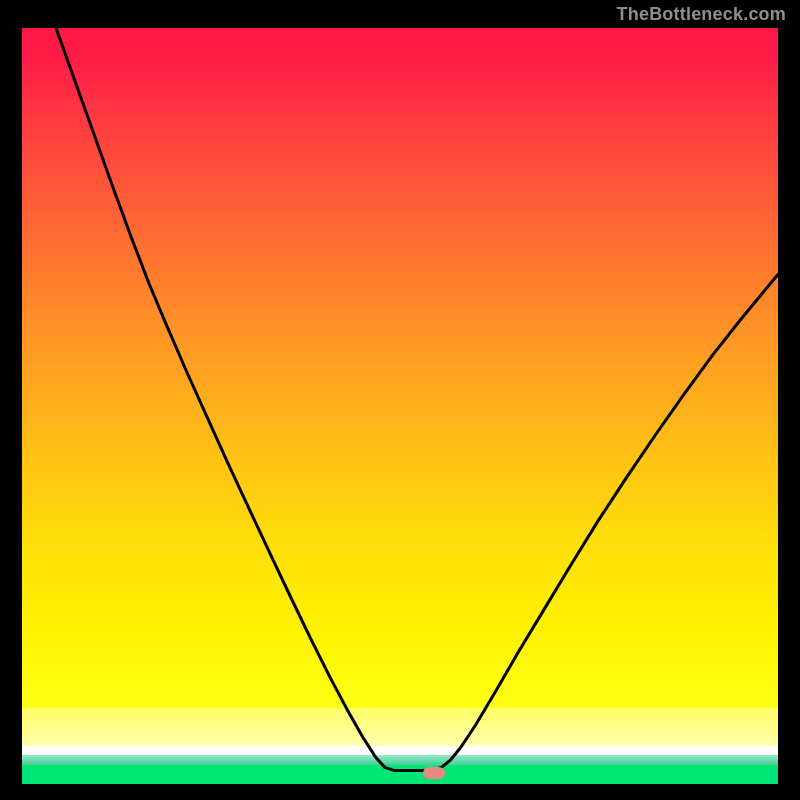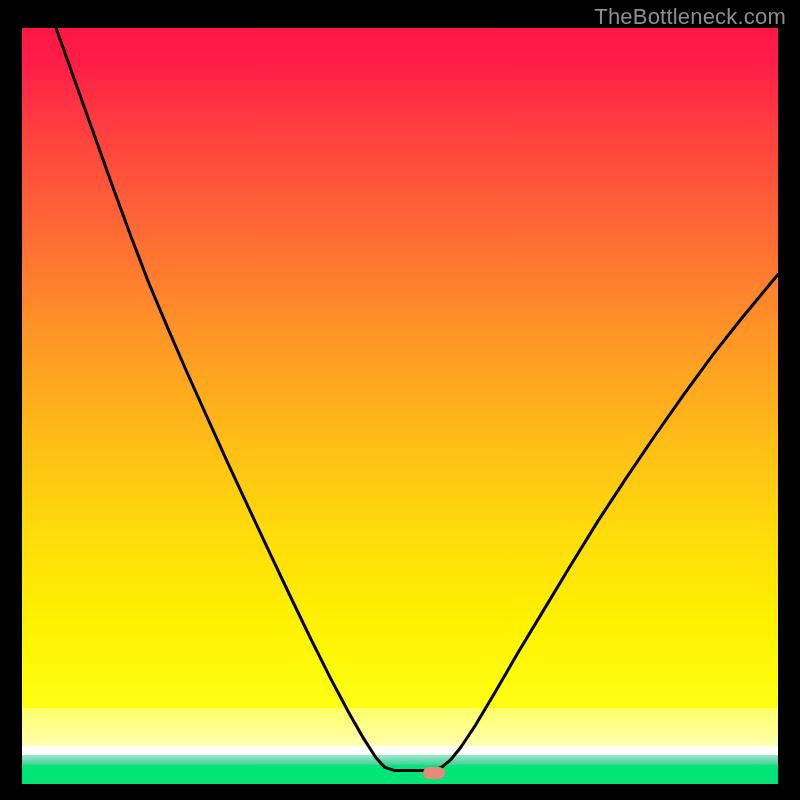--- a/index.html
+++ b/index.html
@@ -15,22 +15,22 @@
     position: relative;
     width: 800px;
     height: 800px;
     background: #000;
   }
   .watermark {
     position: absolute;
     top: 4px;
     right: 14px;
     color: #8e8e8e;
-    font-size: 22px;
-    font-weight: 400;
+    font-size: 18px;
+    font-weight: 700;
     letter-spacing: 0.2px;
     z-index: 10;
   }
   .plot {
     position: absolute;
     left: 22px;
     top: 28px;
     width: 756px;
     height: 756px;
     overflow: hidden;

